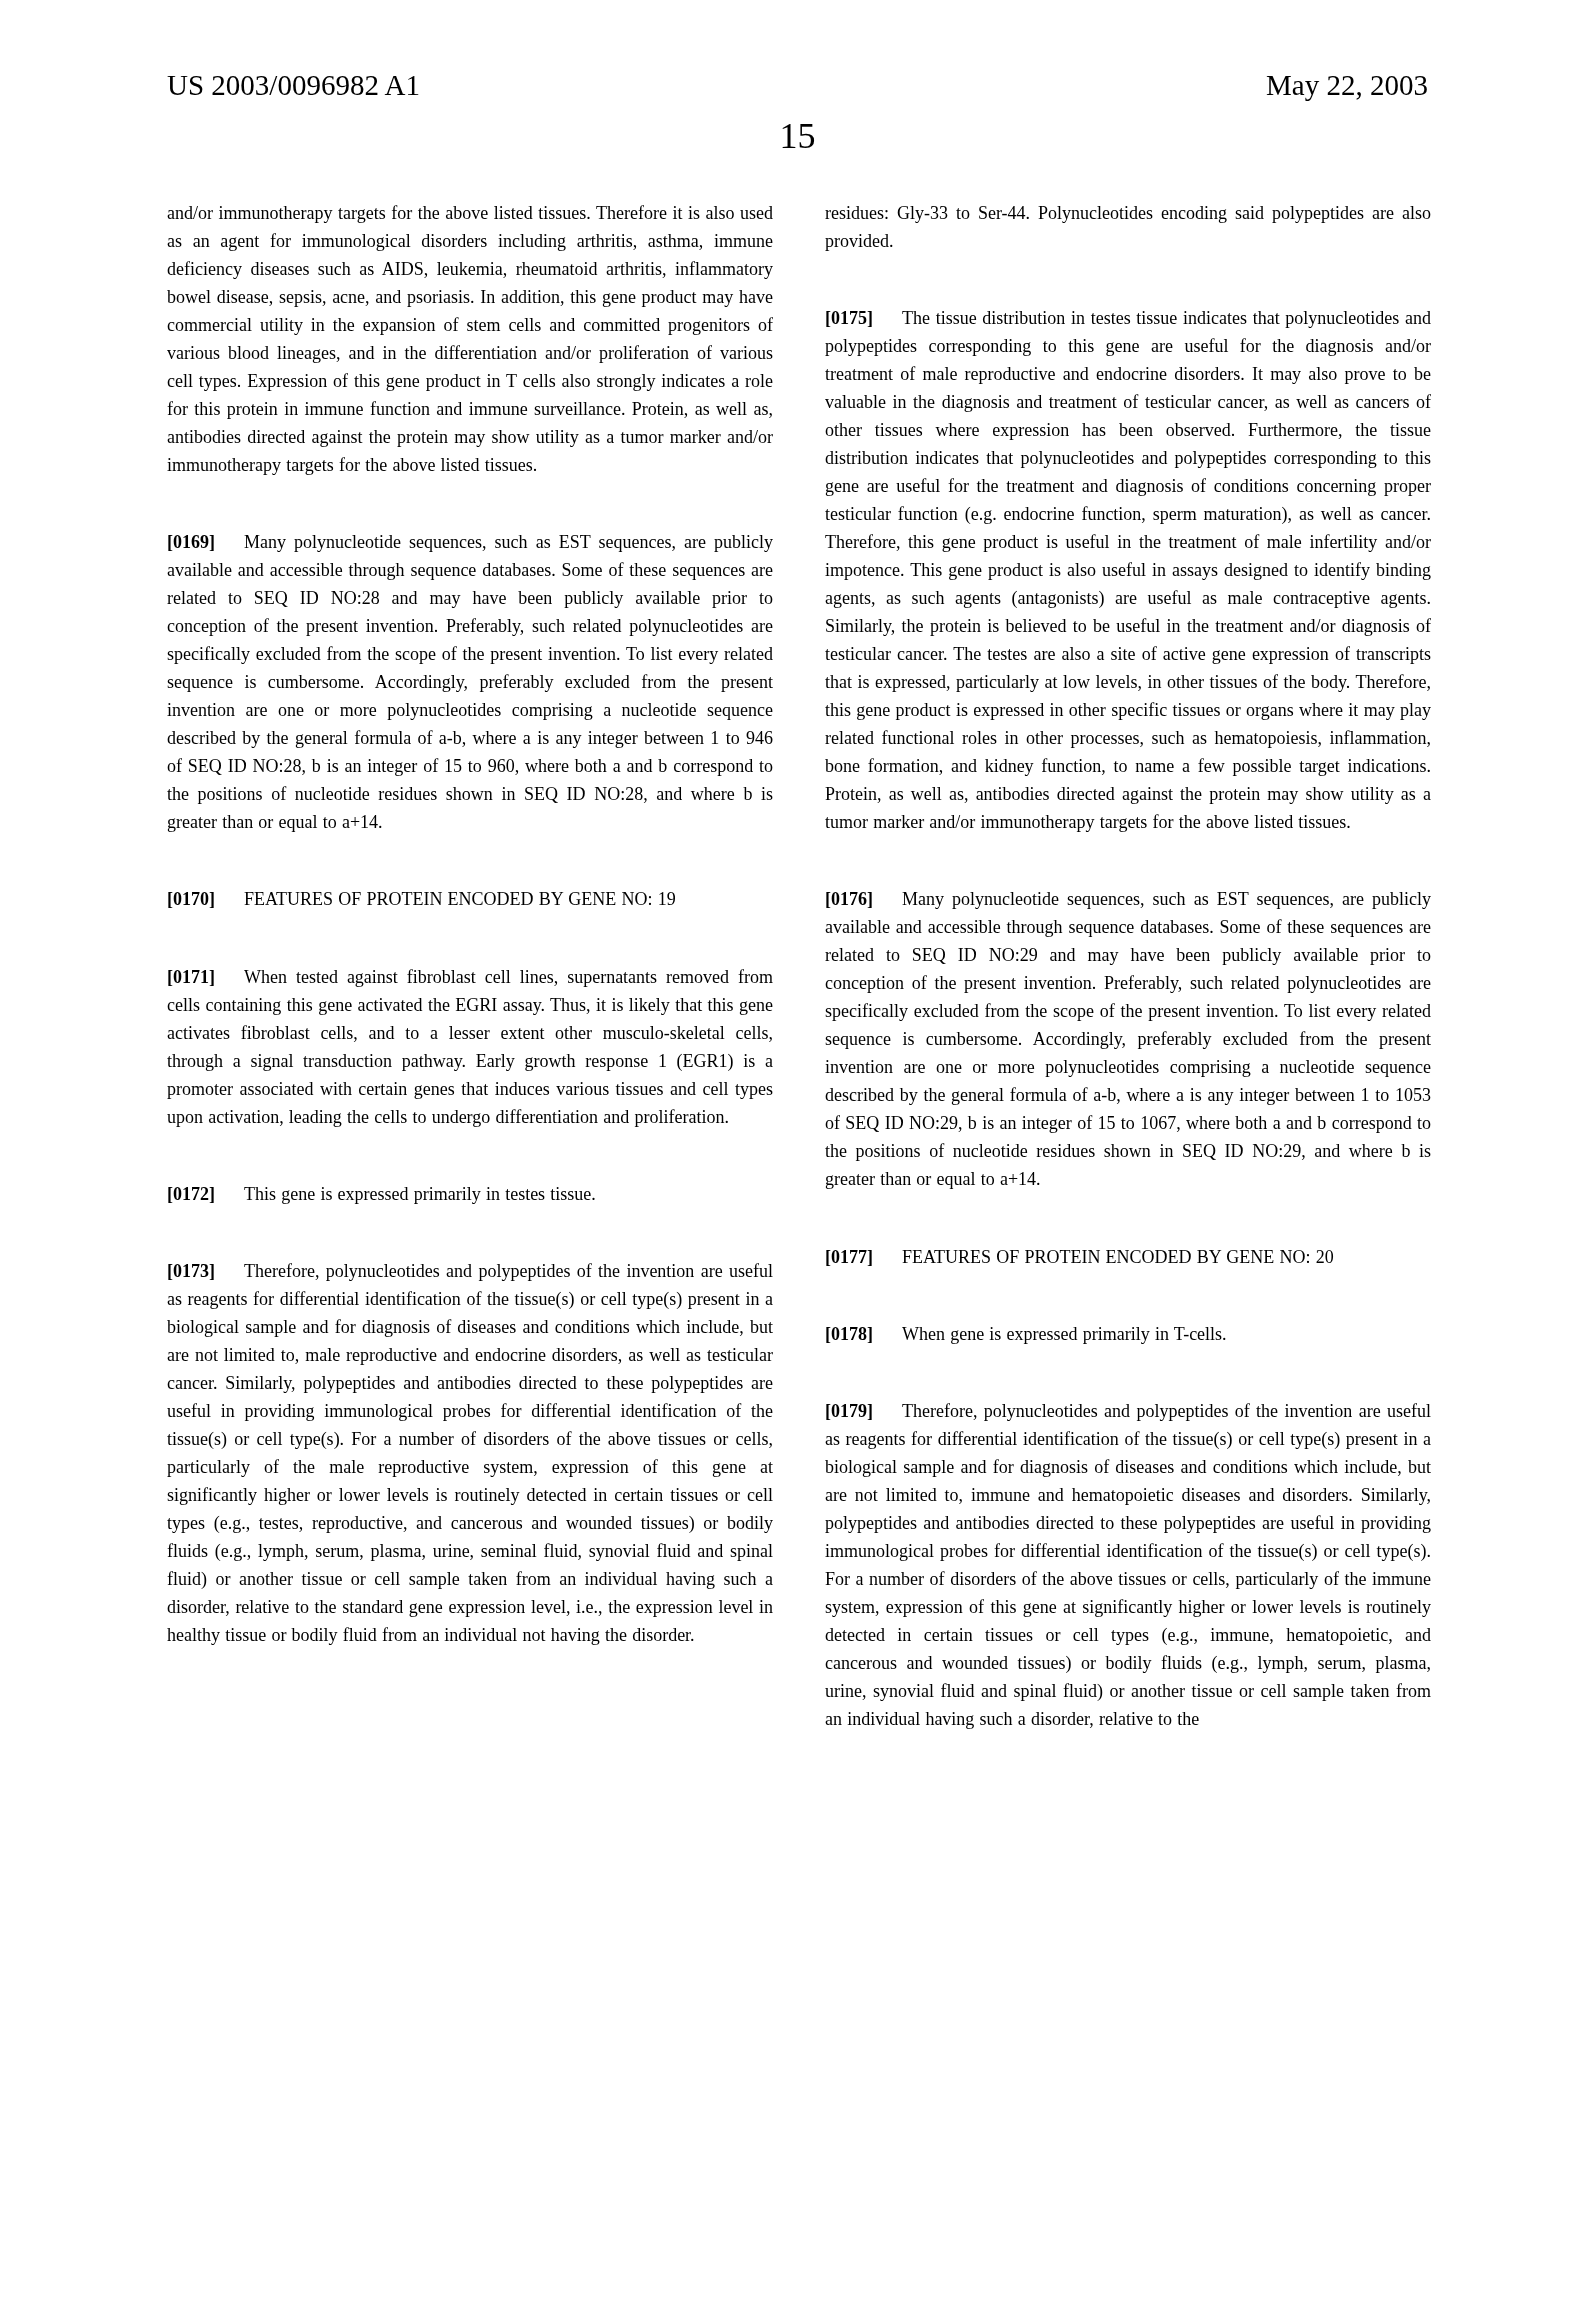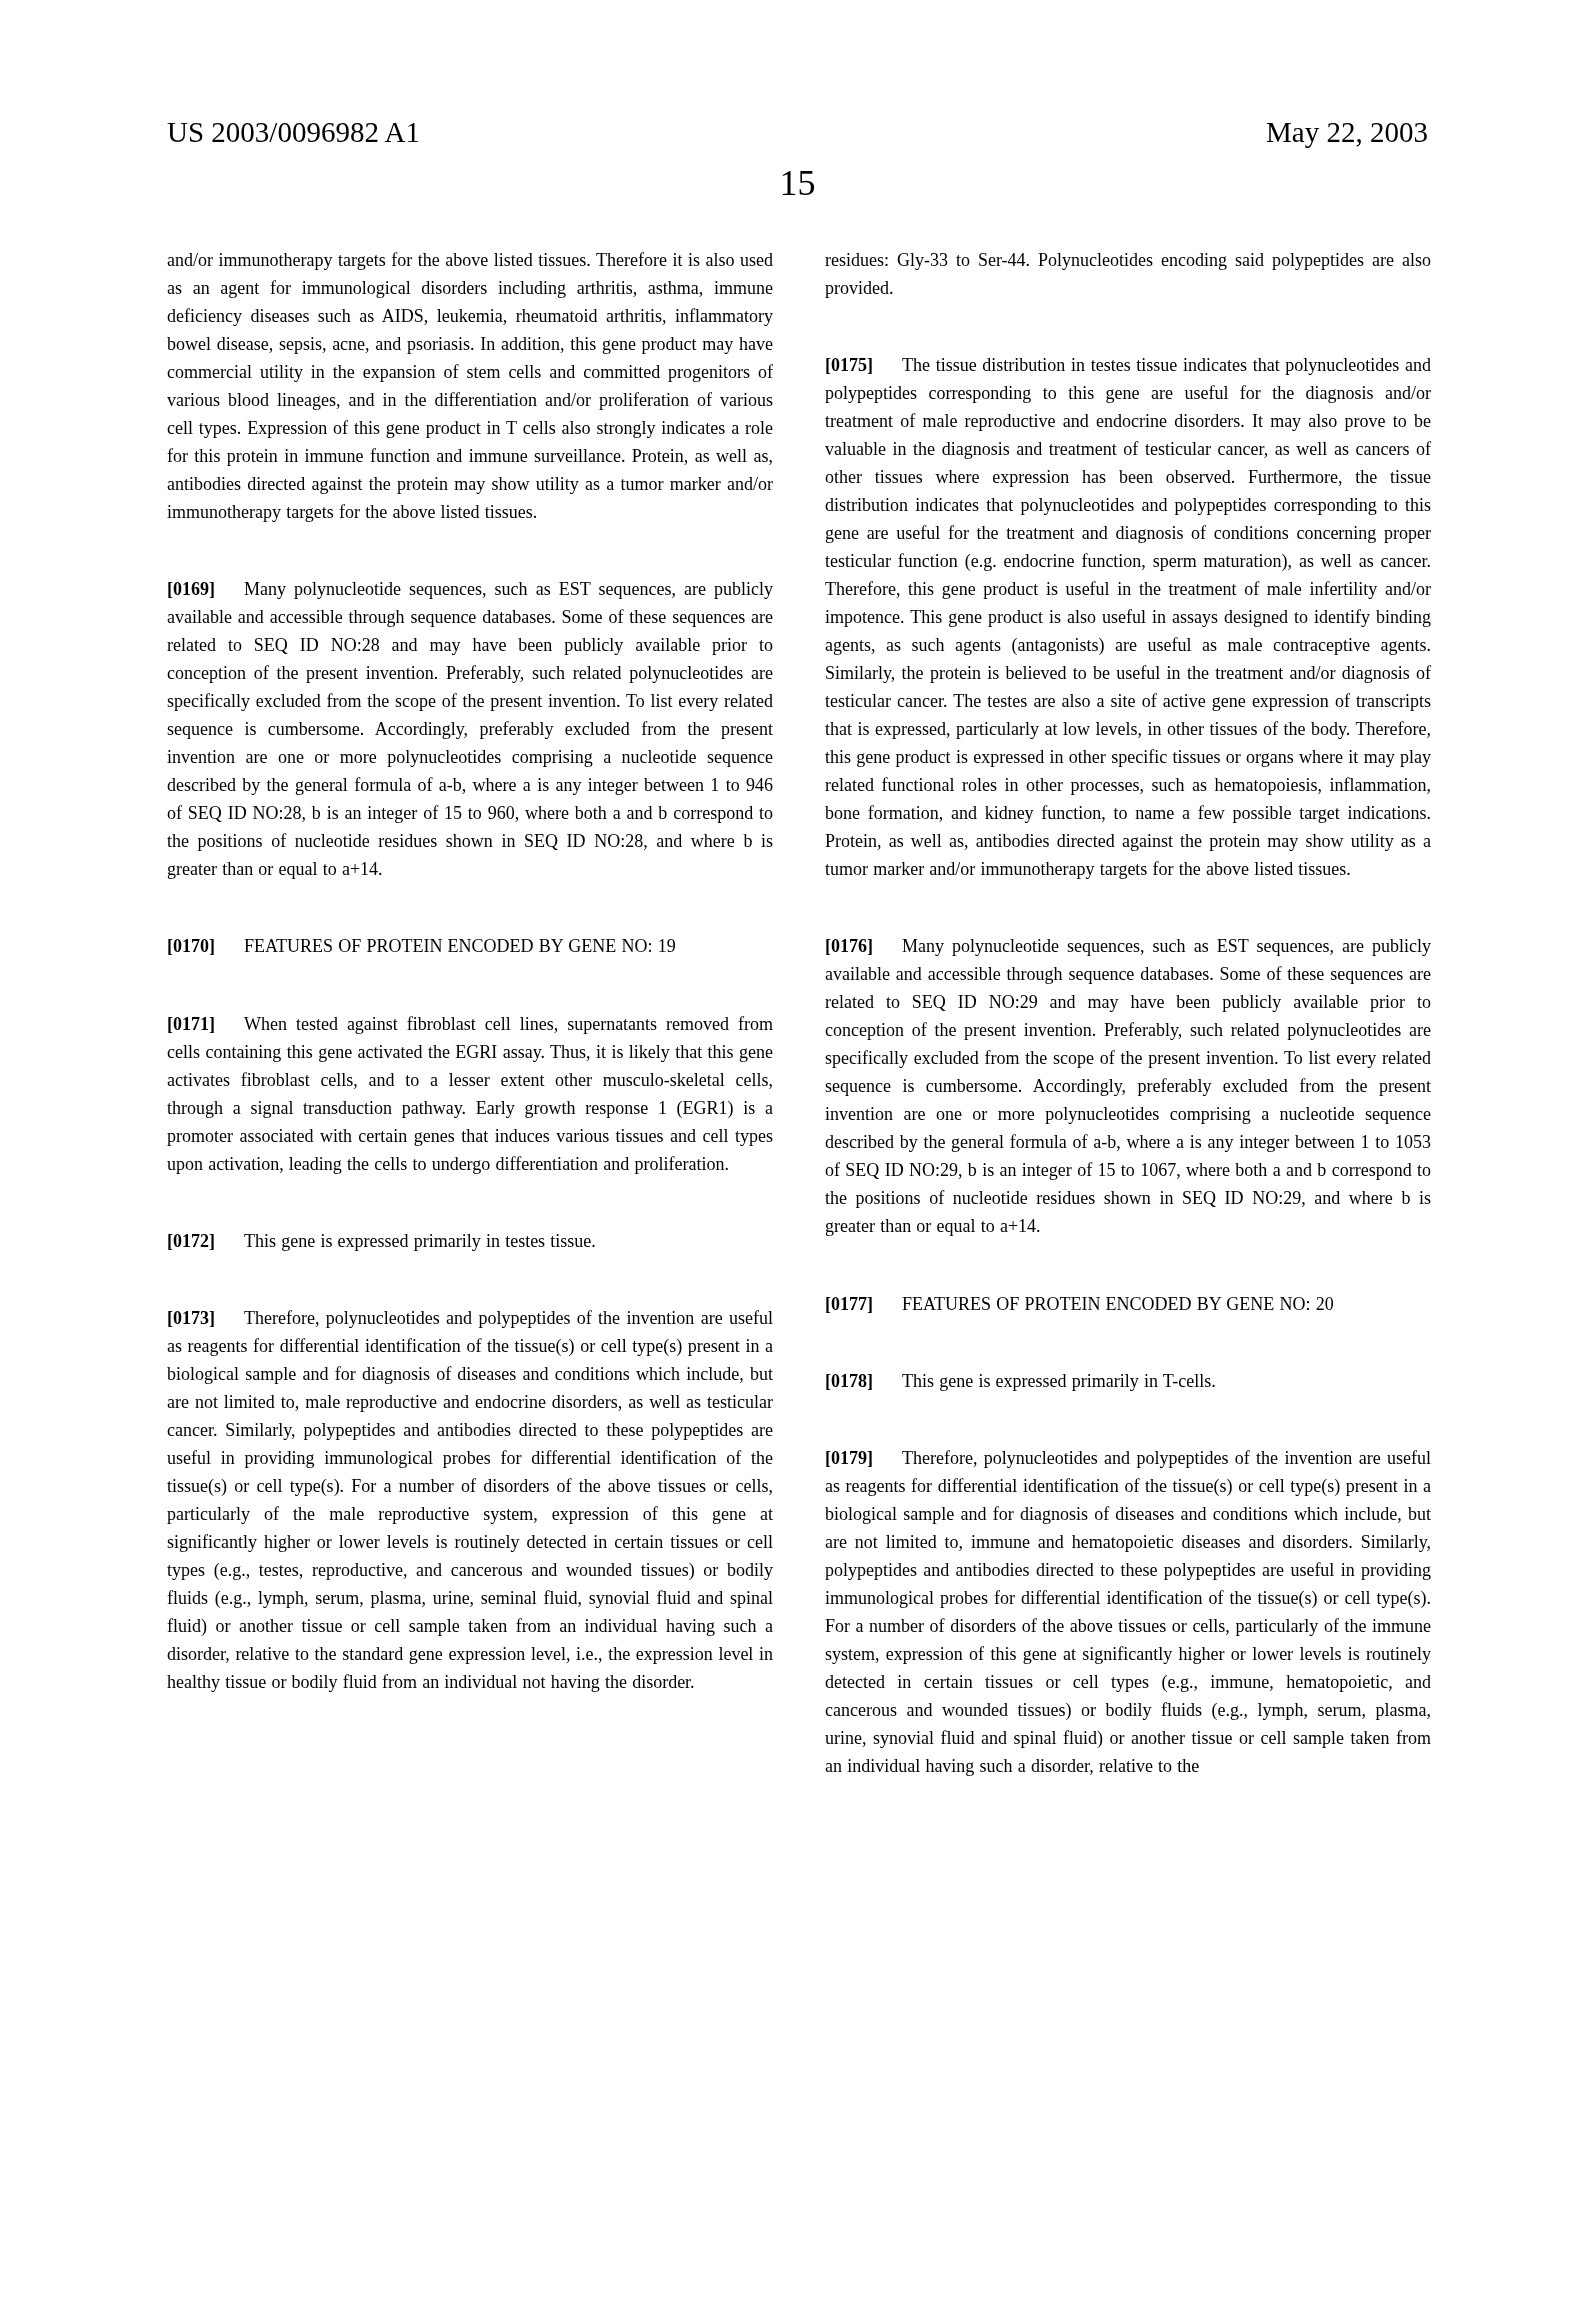--- a/index.html
+++ b/index.html
@@ -11,21 +11,21 @@
     width: 1578px;
     height: 2319px;
     font-family: "Liberation Serif", "DejaVu Serif", serif;
     color: #000000;
     -webkit-font-smoothing: antialiased;
   }
   .page {
     box-sizing: border-box;
     width: 1578px;
     height: 2319px;
-    padding: 116px 150px 0 167px;
+    padding: 69px 150px 0 167px;
     overflow: hidden;
   }
   .header-row {
     display: flex;
     justify-content: space-between;
     align-items: baseline;
     font-size: 29px;
     line-height: 1.15;
   }
   .page-number {
@@ -81,20 +81,20 @@
       <p class="para"><b class="ptag">[0171]</b><span>When tested against fibroblast cell lines, supernatants removed from cells containing this gene activated the EGRI assay. Thus, it is likely that this gene activates fibroblast cells, and to a lesser extent other musculo-skeletal cells, through a signal transduction pathway. Early growth response 1 (EGR1) is a promoter associated with certain genes that induces various tissues and cell types upon activation, leading the cells to undergo differentiation and proliferation.</span></p>
       <p class="para"><b class="ptag">[0172]</b><span>This gene is expressed primarily in testes tissue.</span></p>
       <p class="para"><b class="ptag">[0173]</b><span>Therefore, polynucleotides and polypeptides of the invention are useful as reagents for differential identification of the tissue(s) or cell type(s) present in a biological sample and for diagnosis of diseases and conditions which include, but are not limited to, male reproductive and endocrine disorders, as well as testicular cancer. Similarly, polypeptides and antibodies directed to these polypeptides are useful in providing immunological probes for differential identification of the tissue(s) or cell type(s). For a number of disorders of the above tissues or cells, particularly of the male reproductive system, expression of this gene at significantly higher or lower levels is routinely detected in certain tissues or cell types (e.g., testes, reproductive, and cancerous and wounded tissues) or bodily fluids (e.g., lymph, serum, plasma, urine, seminal fluid, synovial fluid and spinal fluid) or another tissue or cell sample taken from an individual having such a disorder, relative to the standard gene expression level, i.e., the expression level in healthy tissue or bodily fluid from an individual not having the disorder.</span></p>
     </div>
 
     <div class="column">
       <p class="para"><span>residues: Gly-33 to Ser-44. Polynucleotides encoding said polypeptides are also provided.</span></p>
       <p class="para"><b class="ptag">[0175]</b><span>The tissue distribution in testes tissue indicates that polynucleotides and polypeptides corresponding to this gene are useful for the diagnosis and/or treatment of male reproductive and endocrine disorders. It may also prove to be valuable in the diagnosis and treatment of testicular cancer, as well as cancers of other tissues where expression has been observed. Furthermore, the tissue distribution indicates that polynucleotides and polypeptides corresponding to this gene are useful for the treatment and diagnosis of conditions concerning proper testicular function (e.g. endocrine function, sperm maturation), as well as cancer. Therefore, this gene product is useful in the treatment of male infertility and/or impotence. This gene product is also useful in assays designed to identify binding agents, as such agents (antagonists) are useful as male contraceptive agents. Similarly, the protein is believed to be useful in the treatment and/or diagnosis of testicular cancer. The testes are also a site of active gene expression of transcripts that is expressed, particularly at low levels, in other tissues of the body. Therefore, this gene product is expressed in other specific tissues or organs where it may play related functional roles in other processes, such as hematopoiesis, inflammation, bone formation, and kidney function, to name a few possible target indications. Protein, as well as, antibodies directed against the protein may show utility as a tumor marker and/or immunotherapy targets for the above listed tissues.</span></p>
       <p class="para"><b class="ptag">[0176]</b><span>Many polynucleotide sequences, such as EST sequences, are publicly available and accessible through sequence databases. Some of these sequences are related to SEQ ID NO:29 and may have been publicly available prior to conception of the present invention. Preferably, such related polynucleotides are specifically excluded from the scope of the present invention. To list every related sequence is cumbersome. Accordingly, preferably excluded from the present invention are one or more polynucleotides comprising a nucleotide sequence described by the general formula of a-b, where a is any integer between 1 to 1053 of SEQ ID NO:29, b is an integer of 15 to 1067, where both a and b correspond to the positions of nucleotide residues shown in SEQ ID NO:29, and where b is greater than or equal to a+14.</span></p>
       <p class="para"><b class="ptag">[0177]</b><span>FEATURES OF PROTEIN ENCODED BY GENE NO: 20</span></p>
-      <p class="para"><b class="ptag">[0178]</b><span>This gene is expressed primarily in T-cells.</span></p>
+      <p class="para"><b class="ptag">[0178]</b><span>When gene is expressed primarily in T-cells.</span></p>
       <p class="para"><b class="ptag">[0179]</b><span>Therefore, polynucleotides and polypeptides of the invention are useful as reagents for differential identification of the tissue(s) or cell type(s) present in a biological sample and for diagnosis of diseases and conditions which include, but are not limited to, immune and hematopoietic diseases and disorders. Similarly, polypeptides and antibodies directed to these polypeptides are useful in providing immunological probes for differential identification of the tissue(s) or cell type(s). For a number of disorders of the above tissues or cells, particularly of the immune system, expression of this gene at significantly higher or lower levels is routinely detected in certain tissues or cell types (e.g., immune, hematopoietic, and cancerous and wounded tissues) or bodily fluids (e.g., lymph, serum, plasma, urine, synovial fluid and spinal fluid) or another tissue or cell sample taken from an individual having such a disorder, relative to the</span></p>
     </div>
 
   </div>
 
 </div>
 
 
 </body></html>

